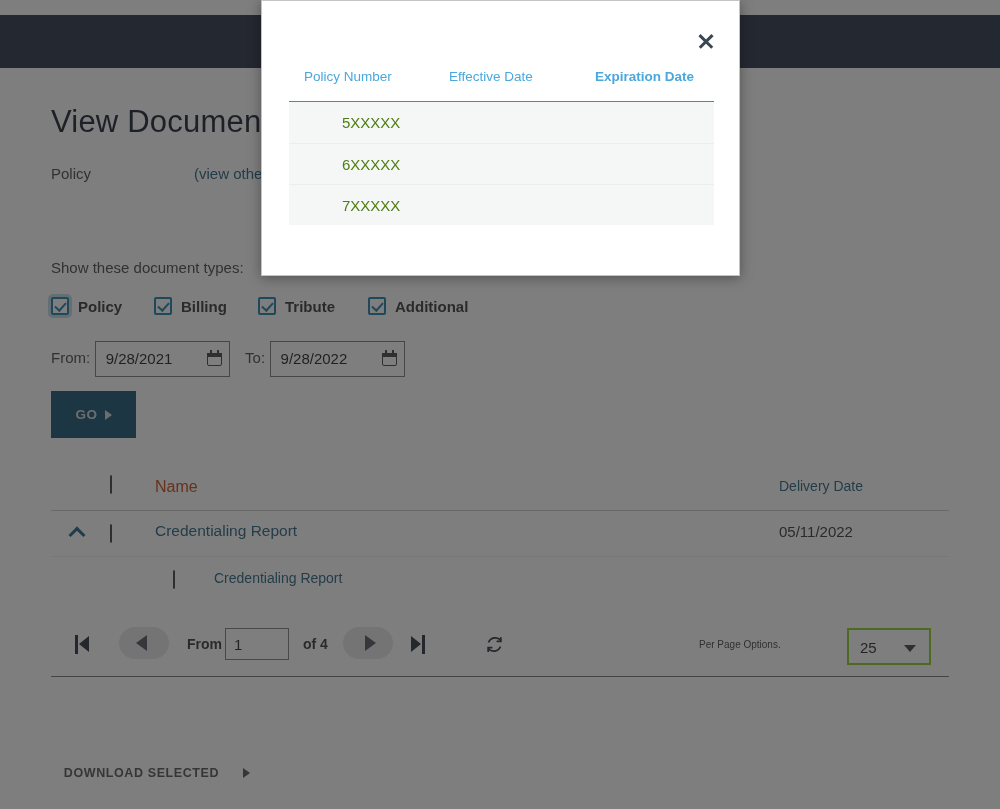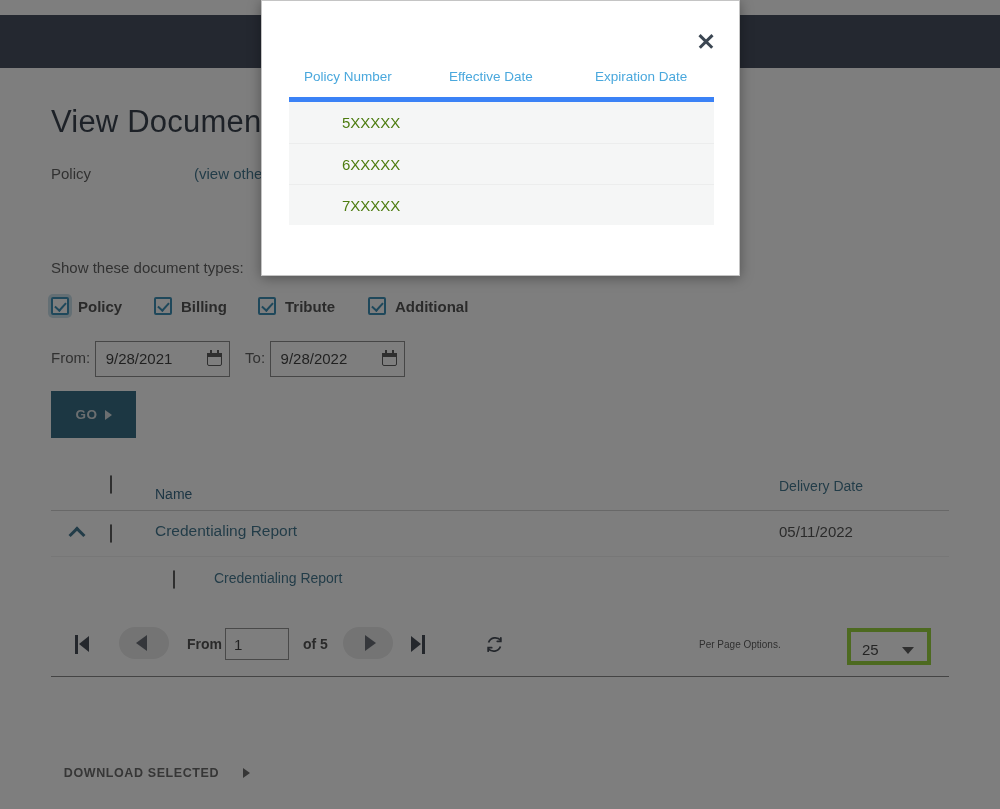--- a/index.html
+++ b/index.html
@@ -75,21 +75,21 @@
     display:flex; align-items:center; justify-content:center; gap:7px;
     cursor:pointer;
   }
   .caret-r { width:0;height:0;border-left:7px solid currentColor;border-top:5px solid transparent;border-bottom:5px solid transparent; }
 
   
   .grid { position:absolute; left:51px; top:465px; width:898px; }
   .grid-head {
     position:relative; height:46px; border-bottom:1px solid #c9c9c9;
   }
-  .gh-name { position:absolute; left:104px; top:13px; font-size:14px; color:#0c4a6e;margin-top:8px; }
+  .gh-name { position:absolute; left:104px; top:13px; font-size:16px; color:#c2410c; }
   .gh-date { position:absolute; left:728px; top:13px; font-size:14px; color:#1b5b79; }
   .gh-cb { position:absolute; left:59px; top:11px; }
 
   .cbx-empty { width:17px; height:17px; border:1.6px solid #3a3a3a; background:transparent; border-radius:1px; }
 
   .grid-body { background:rgba(255,255,255,.05); }
 
   .row-main {
     position:relative; height:46px; border-bottom:1px solid rgba(0,0,0,.07);
   }
@@ -140,21 +140,21 @@
     border:1px solid #7a7a7a; background:transparent; font-size:15px; color:#1c1c1c;
     padding-left:8px; font-family:"Liberation Sans", sans-serif;
   }
   .pg-of { position:absolute; left:252px; top:19px; font-size:14px; font-weight:bold; color:#2f2f2f; }
 
   .refresh { position:absolute; left:434px; top:18px; width:19px; height:19px; }
 
   .perpage-lbl { position:absolute; left:648px; top:22px; font-size:10px; color:#3a3a3a; }
   .perpage-sel {
     position:absolute; left:796px; top:11px; width:84px; height:37px;
-    border:4px solid #84cc16; background:transparent;
+    border:2px solid #84cc16; background:transparent;
   }
   .perpage-sel .v { position:absolute; left:11px; top:9px; font-size:15px; color:#1c1c1c; }
   .perpage-sel .c {
     position:absolute; right:13px; top:15px; width:0;height:0;
     border-left:6px solid transparent;border-right:6px solid transparent;border-top:7px solid #3a3a3a;
   }
 
   .dl-btn {
     position:absolute; left:51px; top:750px; width:212px; height:45px;
     background:rgba(255,255,255,.12); color:#4b4b4b; border:0;
@@ -176,25 +176,25 @@
     width:20px; height:20px; cursor:pointer;
   }
   .modal-close::before, .modal-close::after {
     content:""; position:absolute; left:1px; top:9px; width:18px; height:2.6px;
     background:#3b4652;
   }
   .modal-close::before { transform:rotate(45deg); }
   .modal-close::after  { transform:rotate(-45deg); }
 
   .mtable { position:absolute; left:27px; top:68px; width:425px; }
-  .mt-head { display:flex; height:33px; border-bottom:5px solid #3b82f6;justify-content:flex-end; }
+  .mt-head { display:flex; height:33px; border-bottom:1px solid #3b82f6;justify-content:flex-end; }
   .mt-head div { font-size:13.5px; color:#4aa8dd; }
   .mt-c1 { width:160px; padding-left:15px; }
   .mt-c2 { width:146px; }
-  .mt-c3 { width:119px; }
+  .mt-c3 { width:119px;font-weight:bold; }
   .mt-body { background:#f5f6f6; }
   .mt-row { display:flex; height:41px; align-items:center; }
   .mt-row + .mt-row { border-top:1px solid #eceded; }
   .mt-row .mt-c1 { padding-left:53px; font-size:15px; color:#4d7c0f; }
   .mt-row .mt-c2, .mt-row .mt-c3 { font-size:15px; color:#35a3dd; }
 </style>
 </head>
 <body>
 
 <div id="root">
@@ -285,21 +285,21 @@
 
         <div class="pager">
           <span class="pg pg-first">
             <span class="ico-end first"><i></i><s></s></span>
           </span>
           <span class="pill prev">
               <s></s>
             </span>
           <span class="pg-label">From</span>
           <input class="pg-input" value="1" style="">
-          <span class="pg-of">of 5</span>
+          <span class="pg-of">of 4</span>
           <span class="pill next">
               <s></s>
             </span>
           <span class="pg pg-last">
             <span class="ico-end last"><i></i><s></s></span>
           </span>
           <span class="refresh">
             <svg viewBox="0 0 24 24" width="19" height="19" fill="none" stroke="#1f2733" stroke-width="2.2">
               <path d="M20 7a9 9 0 0 0-15.5 2.5"></path>
                 <path d="M4 17a9 9 0 0 0 15.5-2.5"></path>

